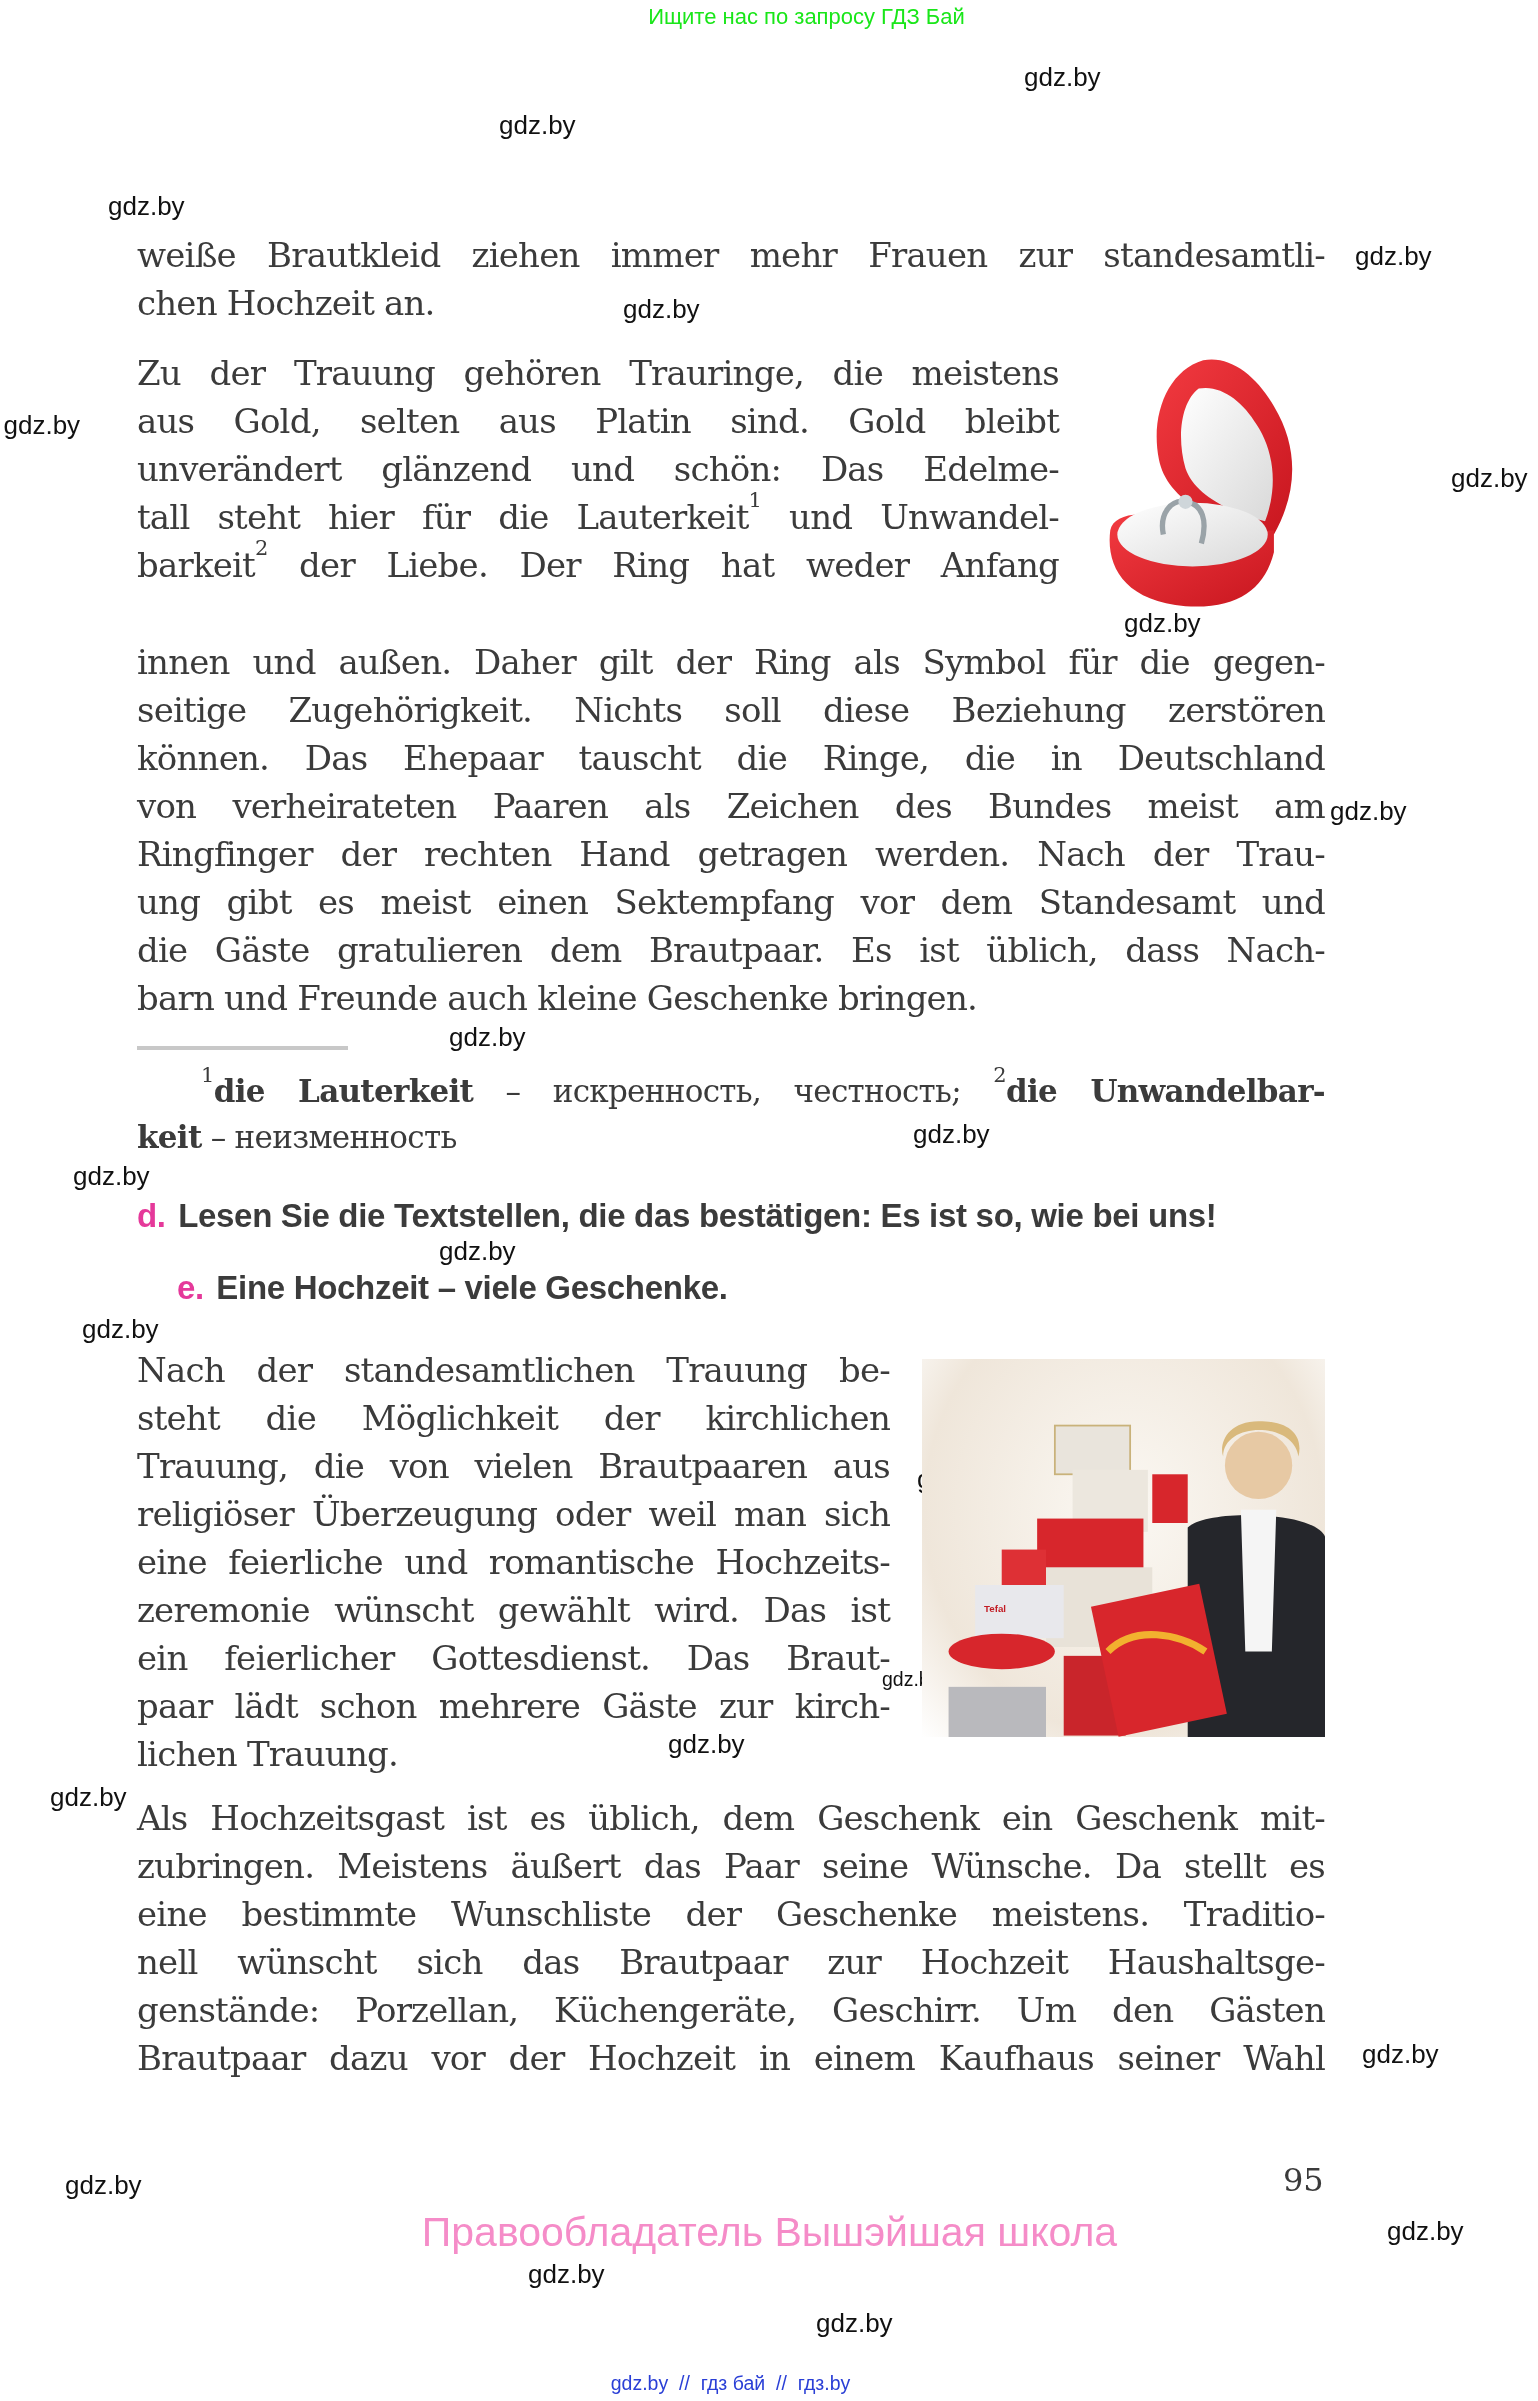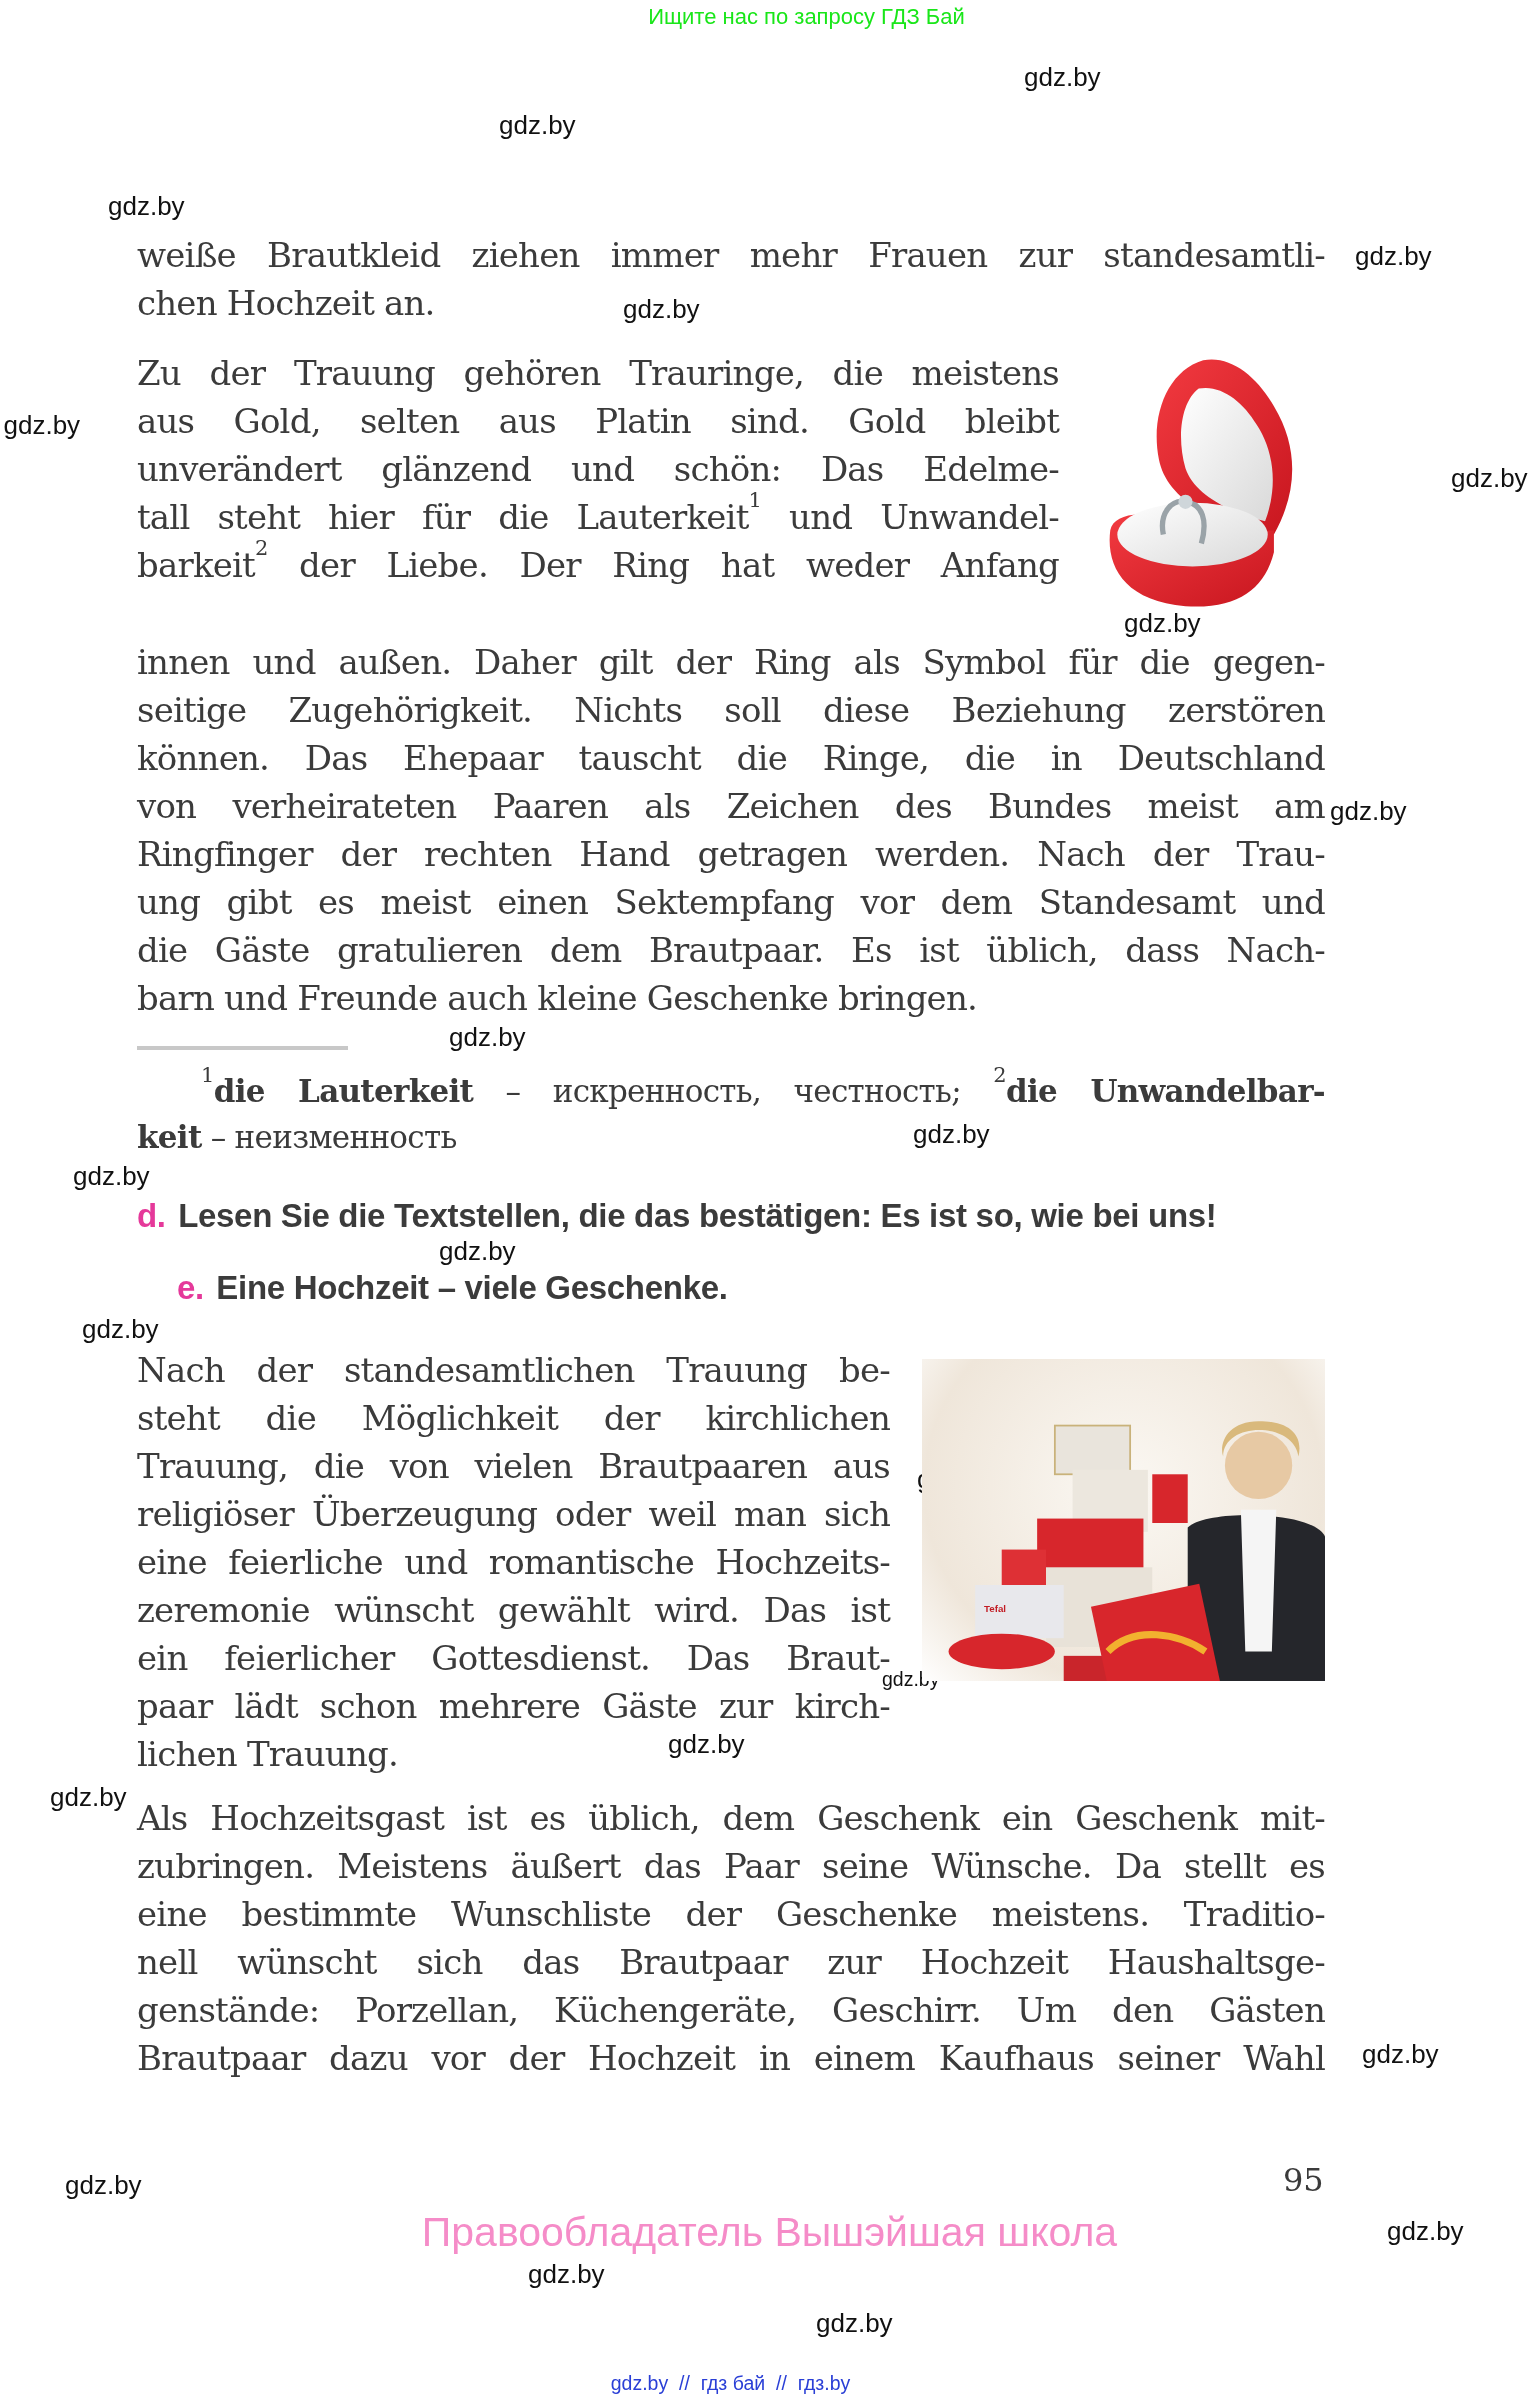--- a/index.html
+++ b/index.html
@@ -14,21 +14,21 @@
   .rule { height:4.4px; background:#c8c8c8; }
   .footnote { font-size:31px; line-height:46px; letter-spacing:-0.7px; }
   .footnote b { font-weight:bold; color:#3b3b3b; }
   .task { font-family:"Liberation Sans", sans-serif; font-weight:bold; font-size:33px; color:#3b3b3b; white-space:nowrap; letter-spacing:-0.3px; }
   .task .lbl { color:#e5399a; margin-right:12.4px; }
   .pageno { font-family:"DejaVu Serif", serif; font-size:32px; color:#3b3b3b; }
   .rights { font-family:"Liberation Sans", sans-serif; font-size:41px; color:#f58cc8; width:1539px; left:0; text-align:center; }
   .footer-links { font-family:"Liberation Sans", sans-serif; font-size:19.5px; color:#2a3fd6; width:1461px; left:0; text-align:center; }
   
   .ring-img { left:1097px; top:353px; width:230px; height:257px; }
-  .gift-img { left:922px; top:1359px; width:403px; height:322px; background:radial-gradient(ellipse at 50% 40%, #fbf8f3 0%, #efe6da 70%, #ffffff 100%); overflow:hidden; }
+  .gift-img { left:922px; top:1359px; width:403px; height:378px; background:radial-gradient(ellipse at 50% 40%, #fbf8f3 0%, #efe6da 70%, #ffffff 100%); overflow:hidden; }
 </style>
 </head>
 <body>
 
 <div class="abs top-banner">Ищите нас по запросу ГДЗ Бай</div>
 
 <span class="abs wm" style="left:1024px;top:62px;">gdz.by</span>
 <span class="abs wm" style="left:499px;top:110px;">gdz.by</span>
 <span class="abs wm" style="left:108px;top:191px;">gdz.by</span>
 <span class="abs wm" style="left:1355px;top:241px;">gdz.by</span>

